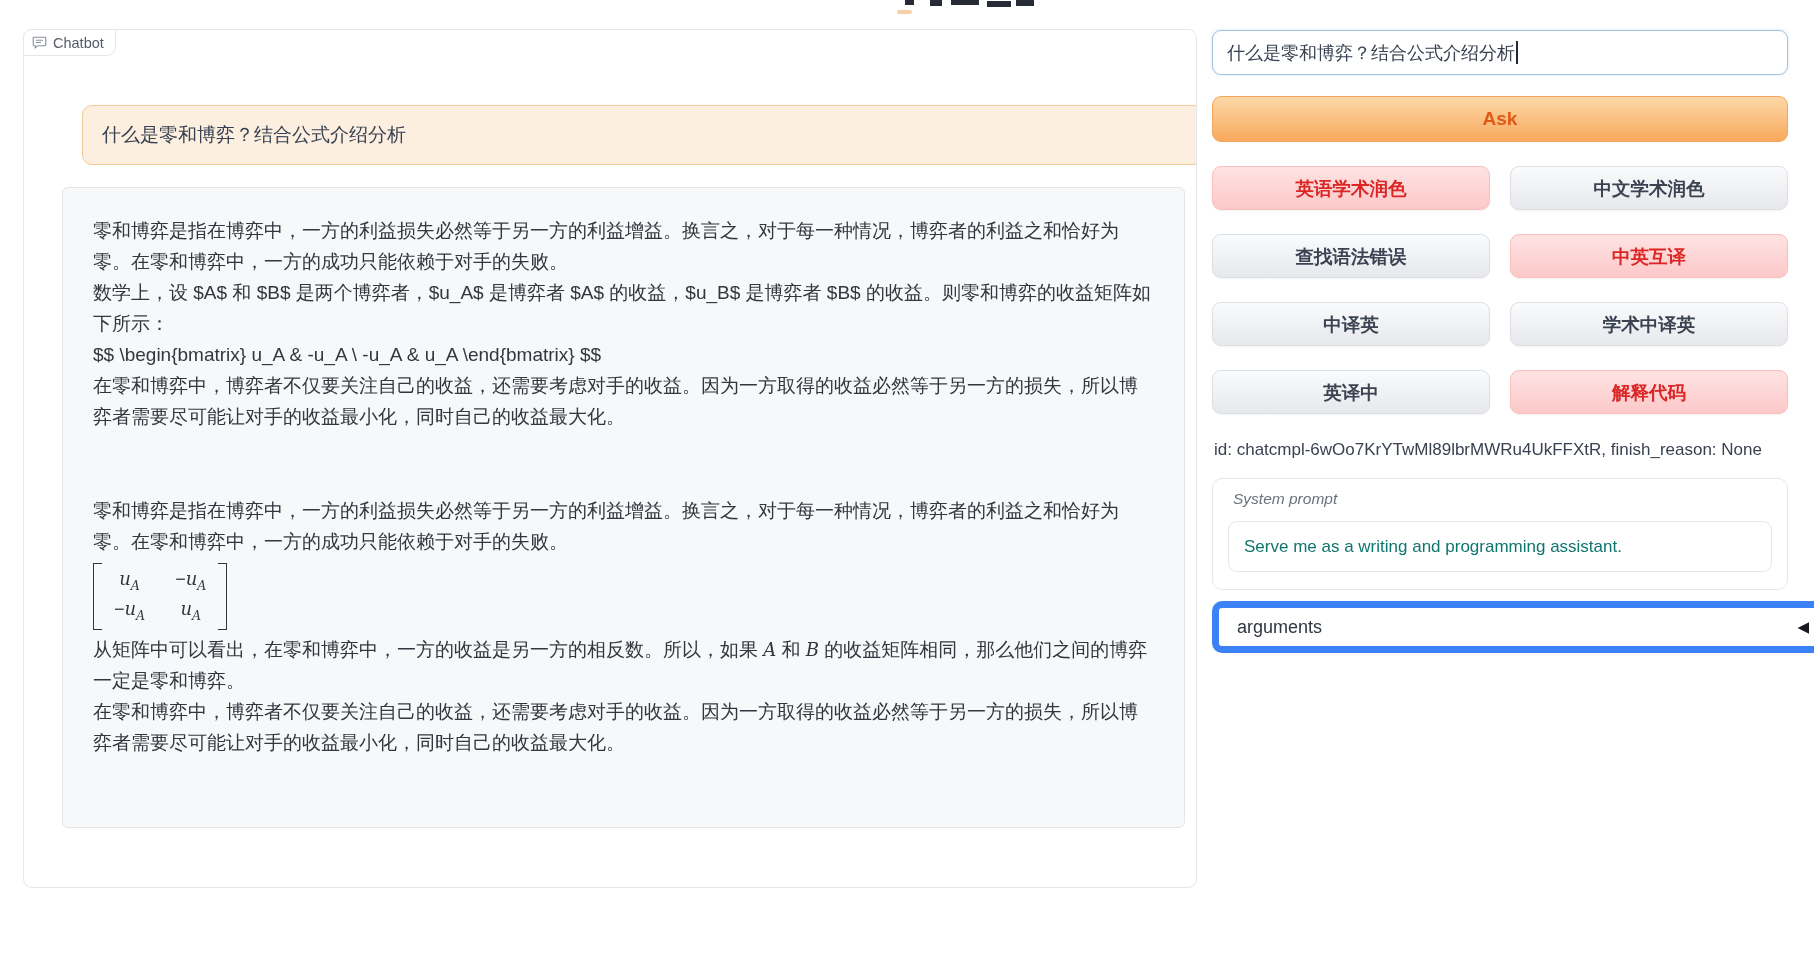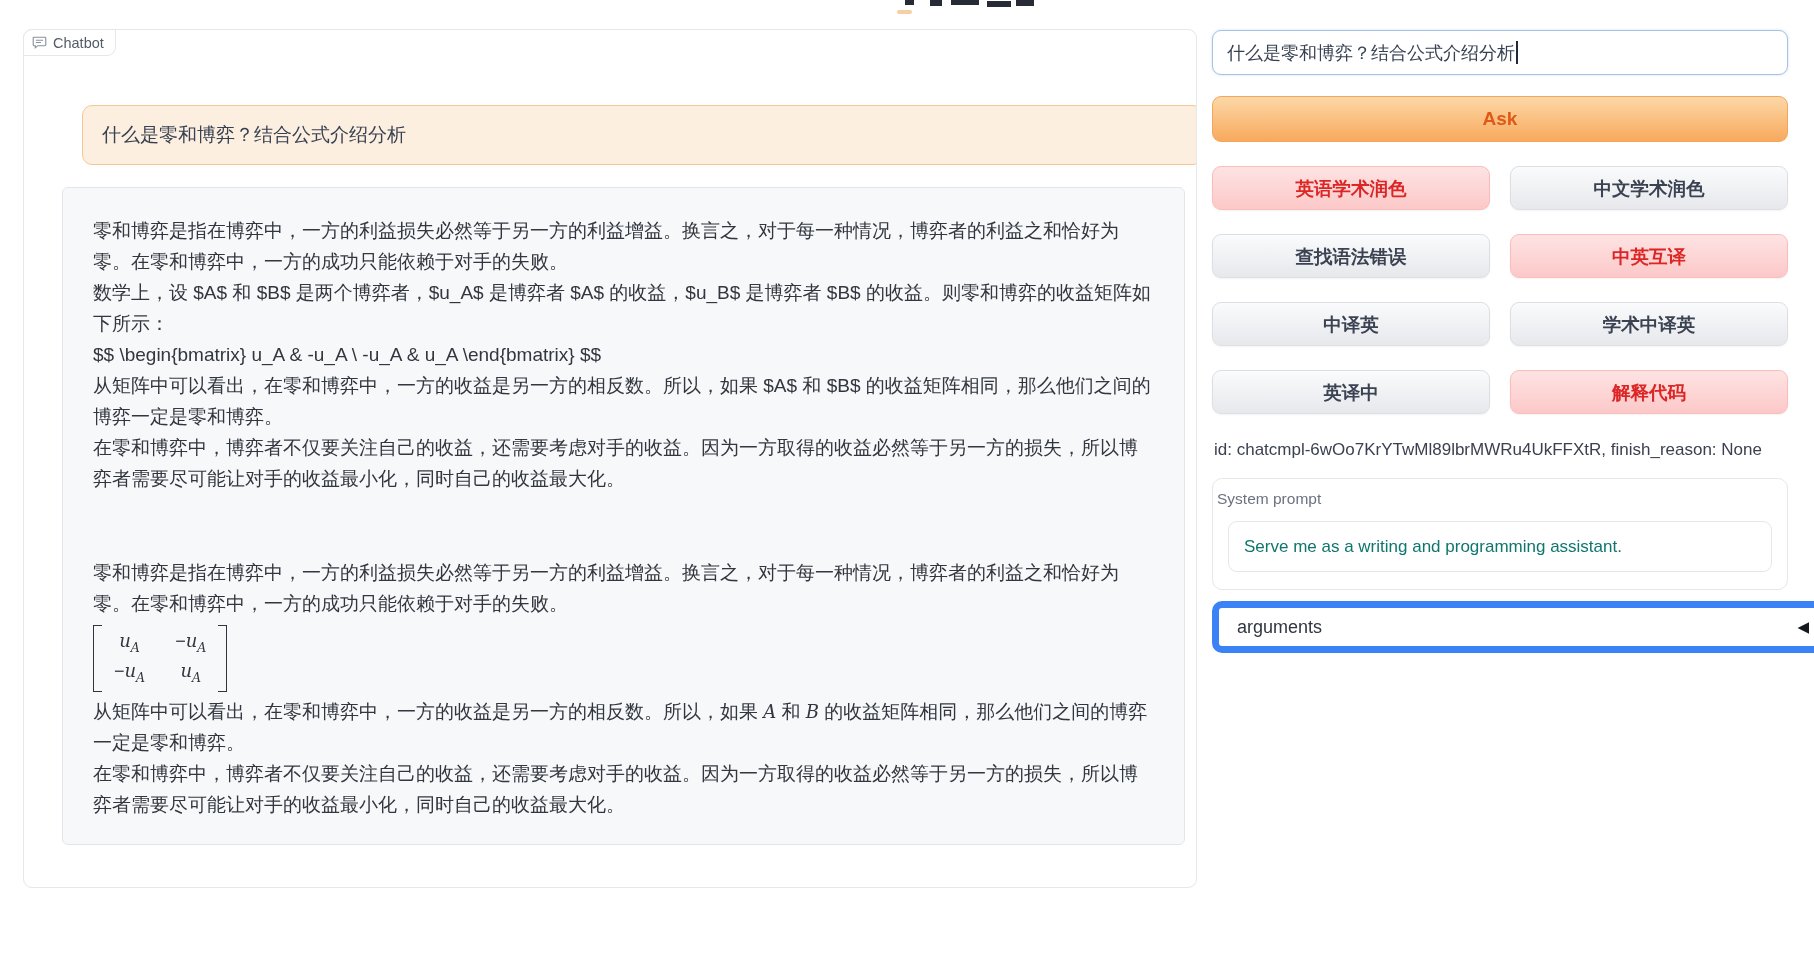--- a/index.html
+++ b/index.html
@@ -86,21 +86,21 @@
   }
   .qbtn.gray{background:linear-gradient(180deg,#fafbfc 0%,#e6e8ec 100%);border:1px solid #dcdfe4;color:#3b4252;}
   .qbtn.red{background:linear-gradient(180deg,#fee3e3 0%,#fcc8c8 100%);border:1px solid #fbbcbc;color:#dc2626;}
 
   .status-line{position:absolute;left:2px;top:440px;font-size:17px;color:#3a4150;white-space:nowrap;}
 
   .sys-group{
     position:absolute;left:0;top:478px;width:576px;height:112px;box-sizing:border-box;
     background:#ffffff;border:1px solid #e5e7eb;border-radius:10px;
   }
-  .sys-label{position:absolute;left:4px;top:11px;font-size:15.5px;color:#6b7280;}
+  .sys-label{position:absolute;left:20px;top:11px;font-size:15.5px;color:#6b7280;font-style:italic;}
   .sys-input{
     position:absolute;left:15px;right:15px;top:42px;height:51px;box-sizing:border-box;
     background:#ffffff;border:1px solid #e5e7eb;border-radius:9px;
     display:flex;align-items:center;padding:0 15px;font-size:17px;color:#0f766e;
   }
 
   .accordion{
     position:absolute;left:0;top:601px;width:622px;height:52px;box-sizing:border-box;
     background:#ffffff;border:7px solid #3b82f6;border-radius:10px;
     display:flex;align-items:center;justify-content:space-between;
@@ -127,21 +127,20 @@
 
     <div class="bubble-user">
       <span>什么是零和博弈？结合公式介绍分析</span>
     </div>
 
     <div class="bubble-bot">
       <div class="block1">
         <p>零和博弈是指在博弈中，一方的利益损失必然等于另一方的利益增益。换言之，对于每一种情况，博弈者的利益之和恰好为零。在零和博弈中，一方的成功只能依赖于对手的失败。</p>
         <p>数学上，设 $A$ 和 $B$ 是两个博弈者，$u_A$ 是博弈者 $A$ 的收益，$u_B$ 是博弈者 $B$ 的收益。则零和博弈的收益矩阵如下所示：</p>
         <p>$$ \begin{bmatrix} u_A &amp; -u_A \ -u_A &amp; u_A \end{bmatrix} $$</p>
-        <p>从矩阵中可以看出，在零和博弈中，一方的收益是另一方的相反数。所以，如果 $A$ 和 $B$ 的收益矩阵相同，那么他们之间的博弈一定是零和博弈。</p>
         <p>在零和博弈中，博弈者不仅要关注自己的收益，还需要考虑对手的收益。因为一方取得的收益必然等于另一方的损失，所以博弈者需要尽可能让对手的收益最小化，同时自己的收益最大化。</p>
       </div>
 
       <div class="block2">
         <p>零和博弈是指在博弈中，一方的利益损失必然等于另一方的利益增益。换言之，对于每一种情况，博弈者的利益之和恰好为零。在零和博弈中，一方的成功只能依赖于对手的失败。</p>
         <div class="matrix">
           <span class="brk brk-l"></span>
           <span class="mgrid">
             <span class="mcell"><i class="mv">u</i><sub class="ms">A</sub></span>
             <span class="mcell">−<i class="mv">u</i><sub class="ms">A</sub></span>

